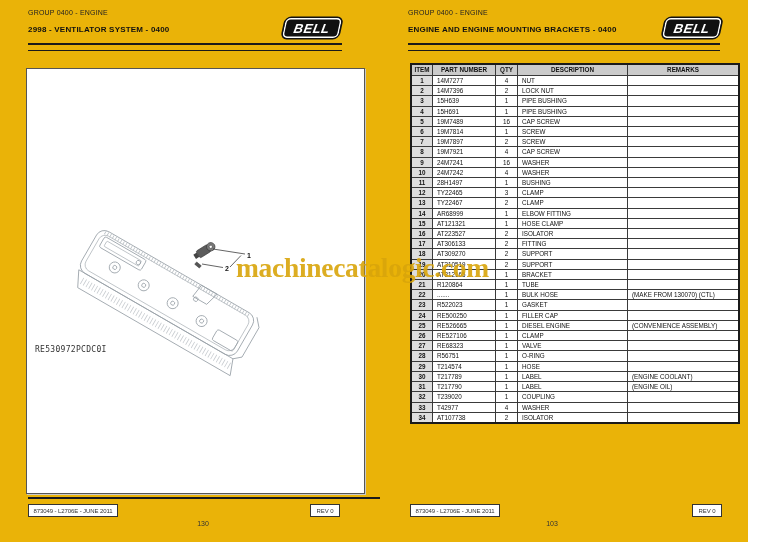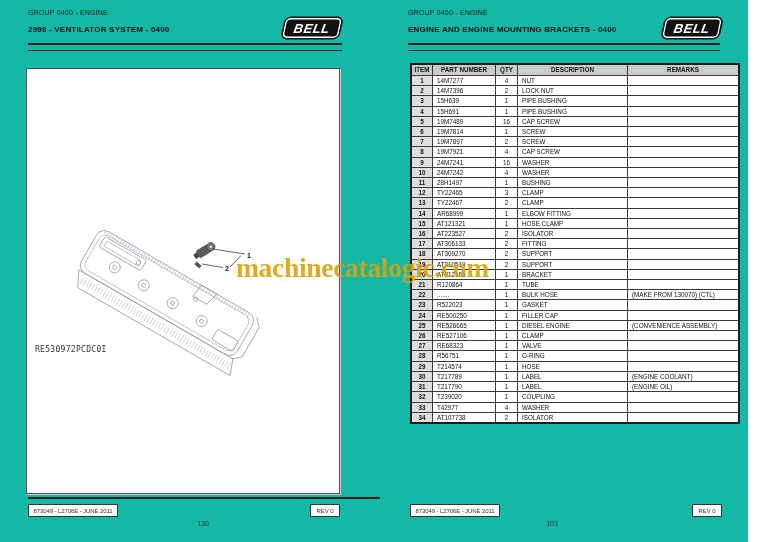--- a/index.html
+++ b/index.html
@@ -1,20 +1,20 @@
 <!DOCTYPE html>
 <html><head>
 <meta charset="utf-8">
 <style>
   html,body{margin:0;padding:0;background:#ffffff;}
   .canvas{
     position:relative;width:768px;height:542px;background:#ffffff;overflow:hidden;
     font-family:"Liberation Sans",sans-serif;color:#1a1a1a;
   }
-  .page{position:absolute;top:0;height:542px;background:#14b8a6;}
+  .page{position:absolute;top:0;height:542px;background:#eab308;}
   .page.left{left:0;width:400px;}
   .page.right{left:380px;width:368px;}
 
   .group-label{position:absolute;left:28px;top:9px;font-size:7px;color:#222;letter-spacing:.2px;}
   .page-title{position:absolute;left:28px;top:25px;font-size:8px;font-weight:bold;color:#111;letter-spacing:.2px;}
 
   .bell-logo{
     position:absolute;top:18px;height:20px;width:56px;background:#111;border-radius:5px;
     transform:skewX(-12deg);box-shadow:inset 0 0 0 1.5px #fff,0 0 0 1.5px #111;
     display:flex;align-items:center;justify-content:center;
@@ -24,21 +24,21 @@
     transform:skewX(2deg);font-family:"Liberation Sans",sans-serif;
   }
   .page.left .bell-logo{left:284px;}
   .page.right .bell-logo{left:284px;}
 
   .head-rule{position:absolute;left:28px;top:43px;height:5px;border-top:2.5px solid #1a1a1a;border-bottom:1px solid #1a1a1a;}
   .page.left .head-rule{width:314px;}
   .page.right .head-rule{width:312px;}
 
   
-  .figure-box{position:absolute;left:26px;top:68px;width:312px;height:424px;border:1px solid #555;background:#fff;box-shadow:1px 1px 0 #c9c9c9;}
+  .figure-box{position:absolute;left:26px;top:68px;width:312px;height:424px;border:1px solid #555;background:#fff;box-shadow:1px 1px 0 #c9c9c9;padding-left:25px;}
   .figure-box svg{position:absolute;left:0;top:0;}
   .figure-label{
     position:absolute;left:8px;top:276px;font-family:"DejaVu Sans Mono",monospace;
     font-size:8px;letter-spacing:.3px;color:#333;
   }
 
   .footer-rule{position:absolute;left:28px;top:497px;width:354px;height:2px;background:#1a1a1a;}
 
   .doc-box,.rev-box{
     position:absolute;top:504px;height:11px;border:1px solid #333;font-size:6px;color:#333;

